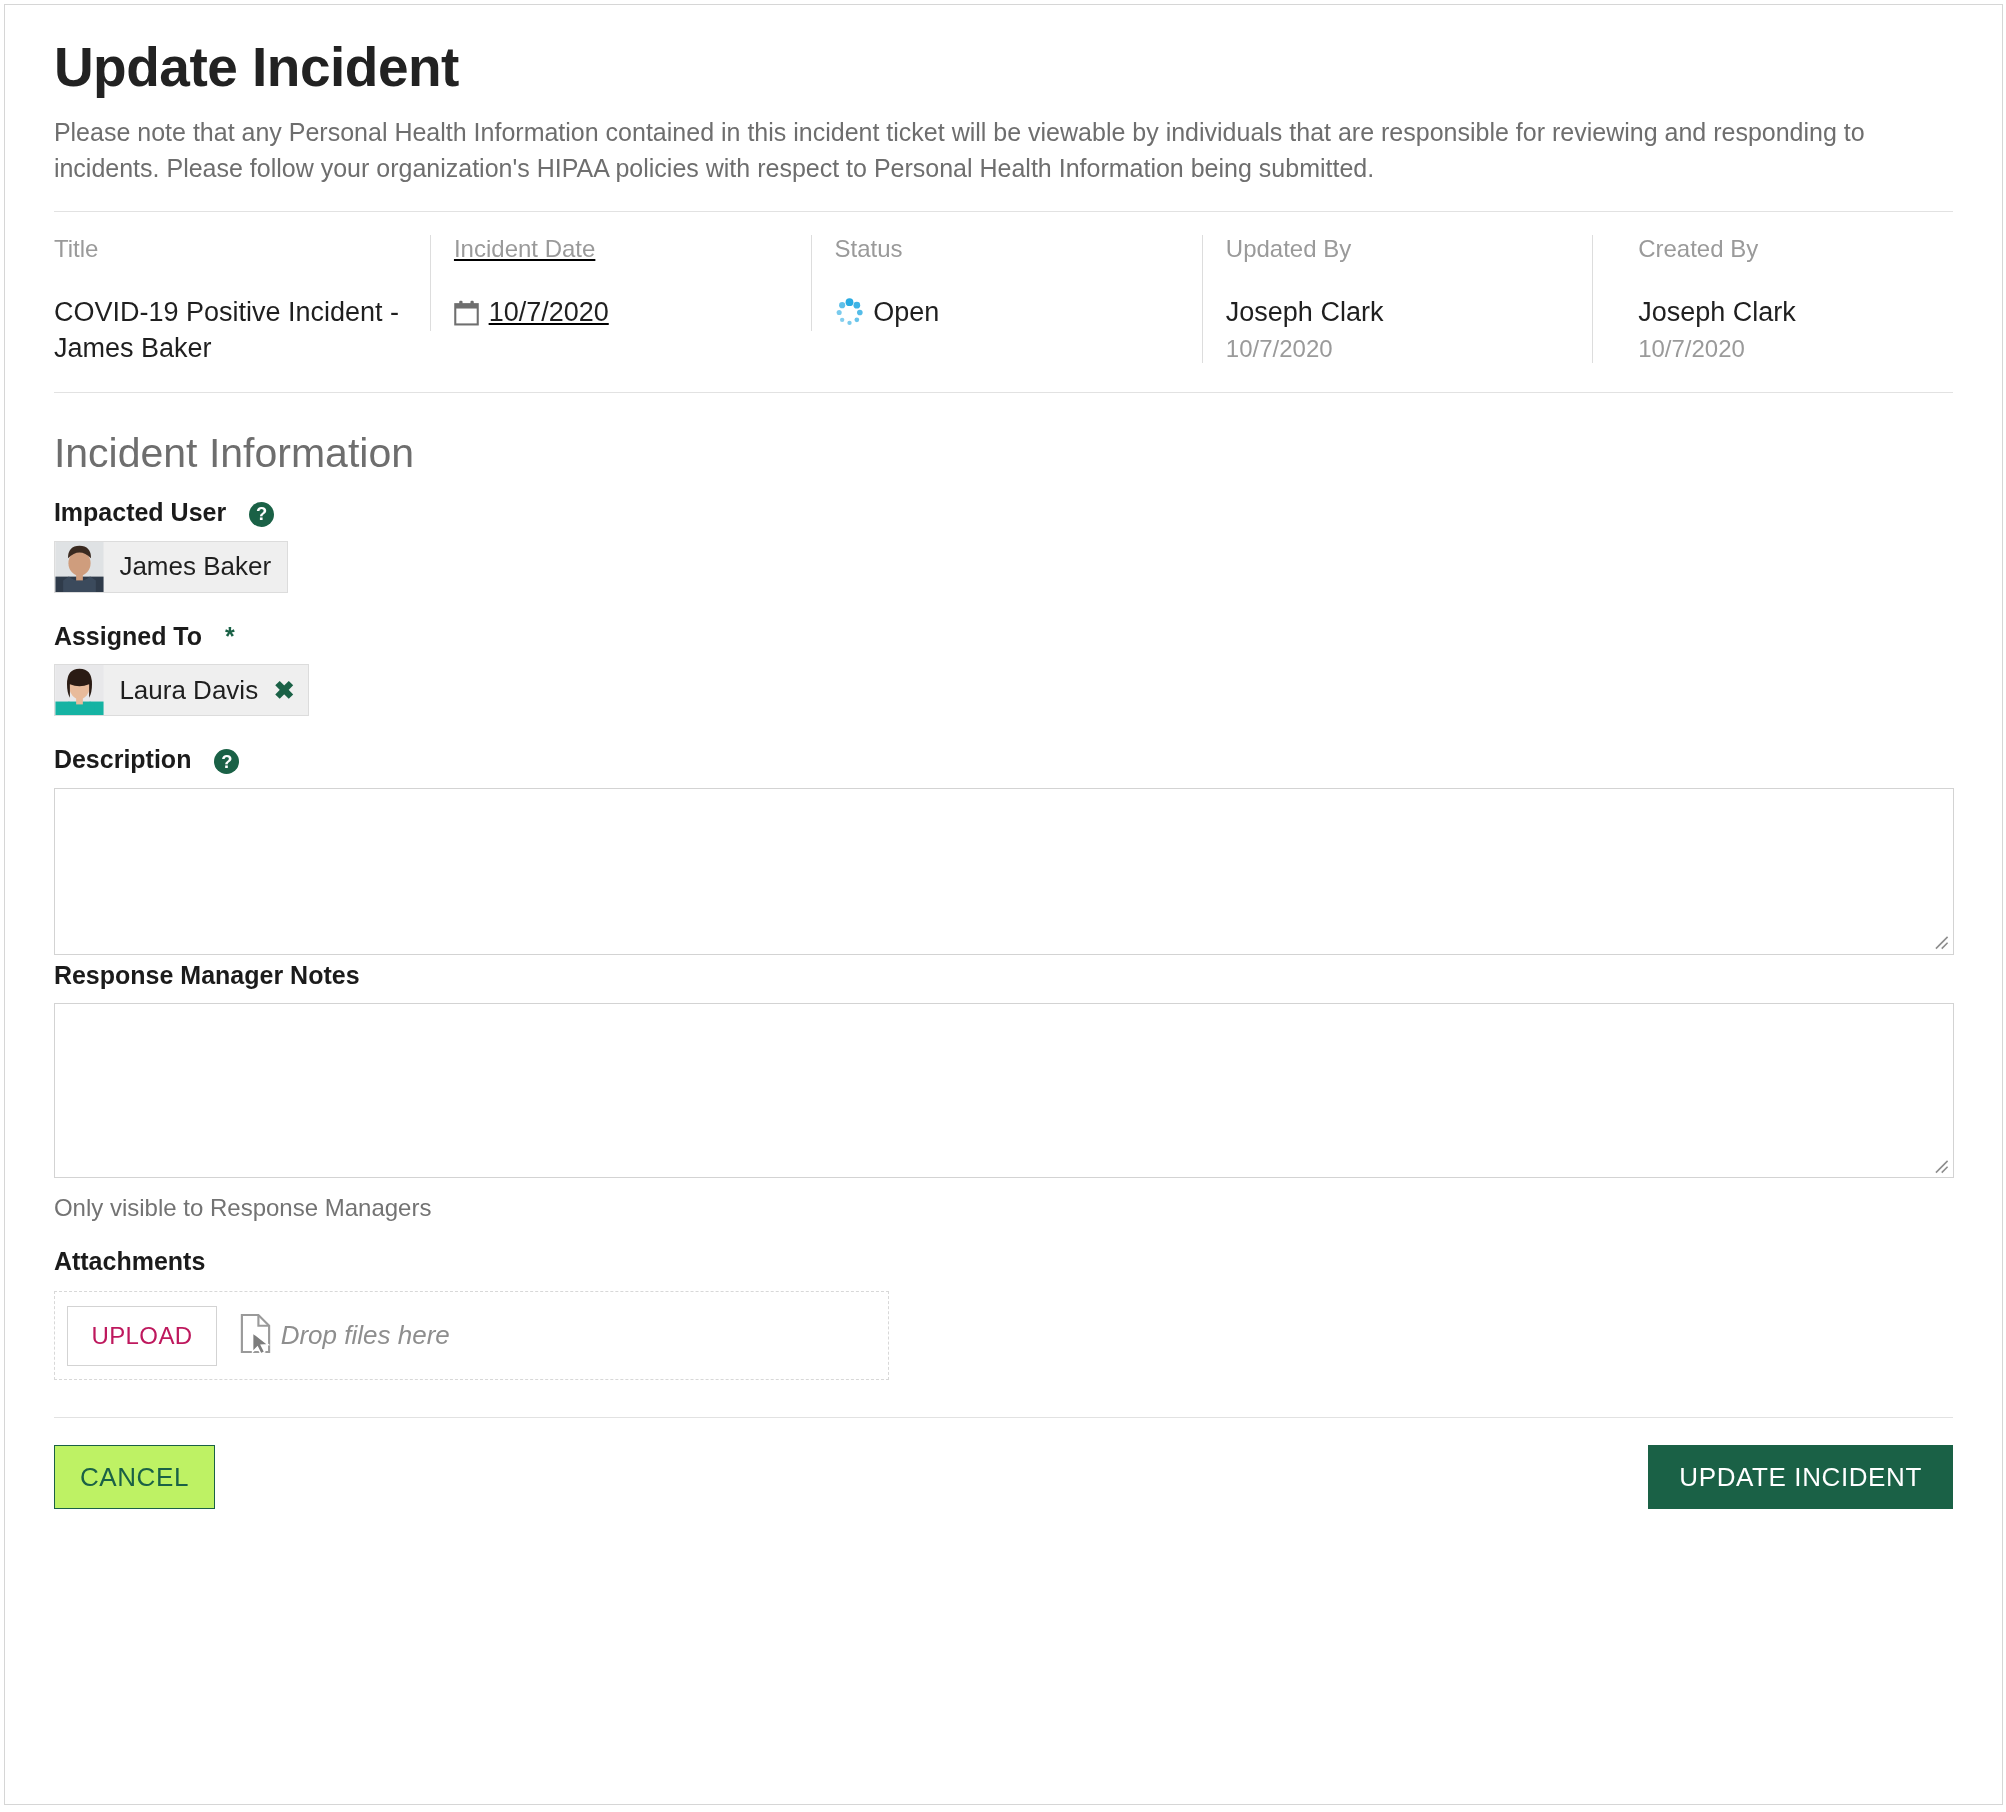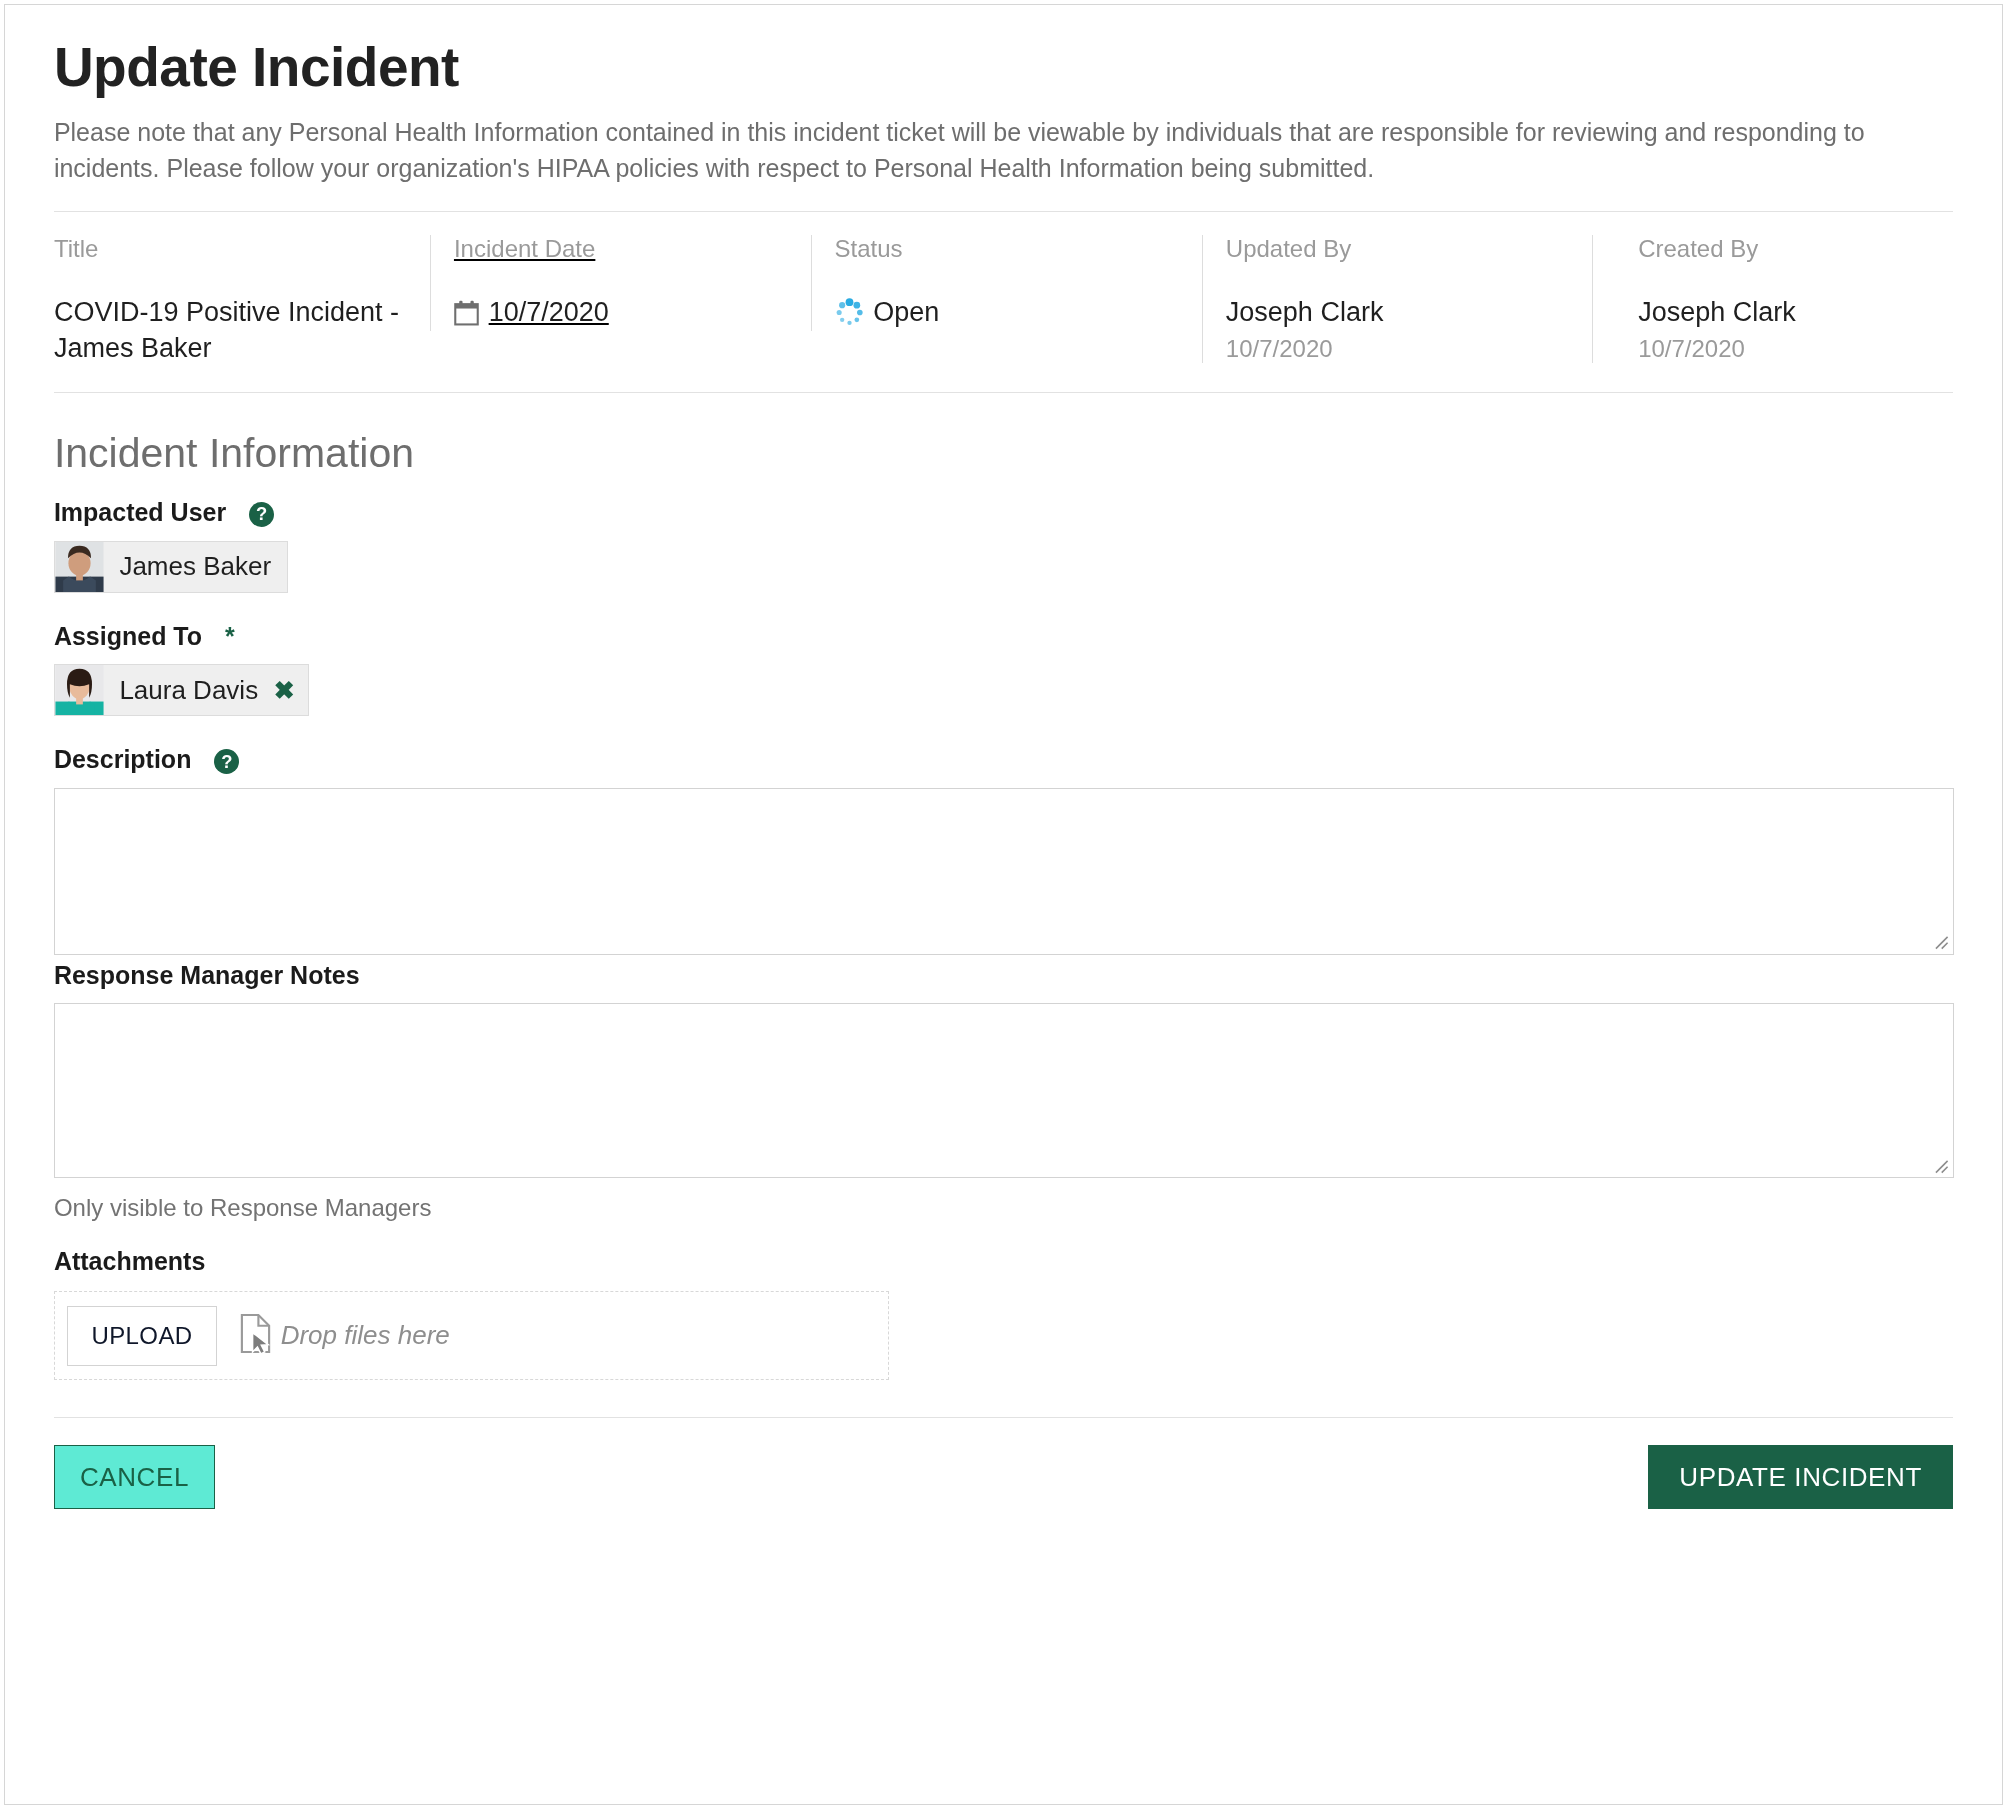--- a/index.html
+++ b/index.html
@@ -132,37 +132,37 @@
     width: 835px; height: 89px;
     border: 1.9px dashed #d8d8d8;
     display: flex; align-items: center;
     padding: 0 12.6px;
   }
   .upload-btn {
     border: 1px solid #d3d3d3;
     background: #ffffff;
     height: 60px; padding: 0 23px;
     display: flex; align-items: center;
-    font-size: 24px; color: #0f172a;
+    font-size: 24px; color: #be185d;
     letter-spacing: 0.4px;
     cursor: pointer;
   }
   .drop-icon { width: 35px; height: 41px; margin: 0 7.8px 0 21.3px; }
   .drop-text {
     font-size: 26px; color: #8e8e8e; font-style: italic;
   }
 
   
   .footer-hr { border: 0; border-top: 1px solid #e2e2e2; margin: 37px 0 0 0; }
   .footer {
     display: flex; align-items: center; justify-content: space-between;
     padding-top: 27px;
   }
   .btn-cancel {
-    border: 1.9px solid #1a6146; background: #5eead4;
+    border: 1.9px solid #1a6146; background: #bef264;
     color: #1a6146; font-size: 26px; letter-spacing: 0.6px;
     padding: 0 25px; height: 64px;
     display: flex; align-items: center; cursor: pointer;
     font-family: "Liberation Sans", sans-serif;
   }
   .btn-primary {
     border: none; background: #1a6146;
     color: #ffffff; font-size: 26px; letter-spacing: 0.6px;
     padding: 0 31px; height: 64px;
     display: flex; align-items: center; cursor: pointer;

